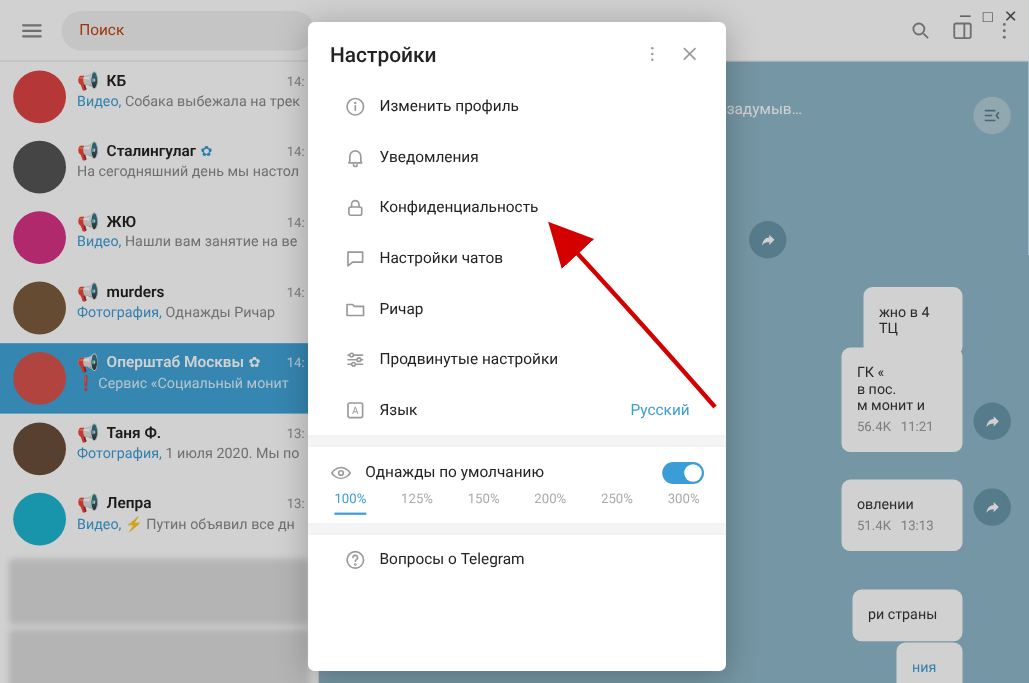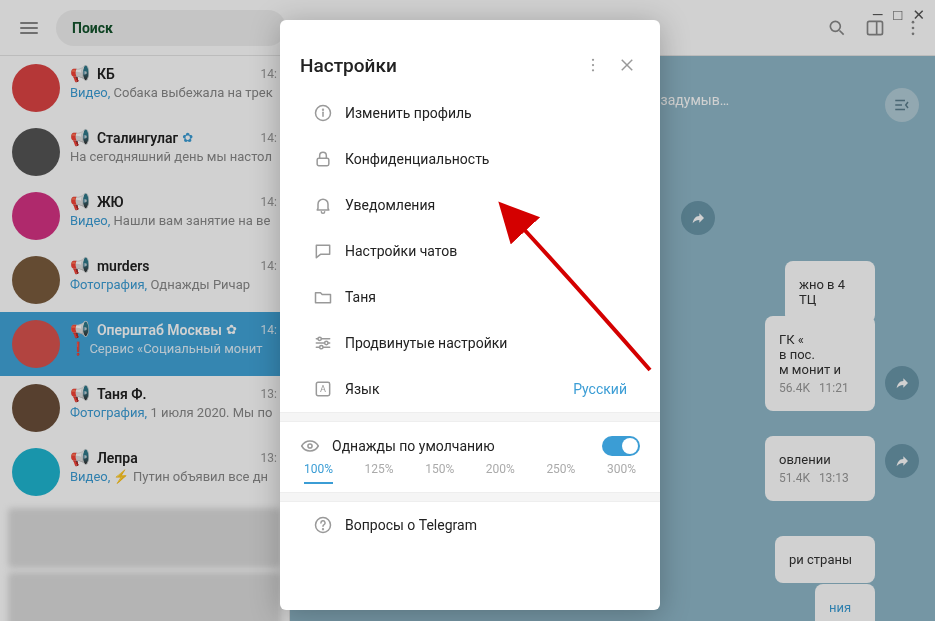--- a/index.html
+++ b/index.html
@@ -6,21 +6,21 @@
   body { width: 935px; height: 621px; overflow: hidden; position: relative; background: #fff; }
 
   
   .window-controls { position: absolute; top: 6px; right: 10px; display: flex; gap: 10px; color: #555; font-size: 15px; }
   .window-controls span { cursor: pointer; }
 
   
   .app-header { height: 56px; display: flex; align-items: center; padding: 0 12px; background: #fff; border-bottom: 1px solid #e6e6e6; }
   .menu-btn { display: flex; flex-direction: column; gap: 3px; padding: 8px; cursor: pointer; }
   .menu-btn span { width: 18px; height: 2px; background: #888; border-radius: 1px; }
-  .search-box { margin-left: 10px; flex: 0 0 230px; height: 36px; background: #f1f1f1; border-radius: 18px; display: flex; align-items: center; padding: 0 16px; color: #14532d; font-size: 14px; font-weight: bold; }
+  .search-box { margin-left: 10px; flex: 0 0 230px; height: 36px; background: #f1f1f1; border-radius: 18px; display: flex; align-items: center; padding: 0 16px; color: #c2410c; font-size: 14px; }
   .chat-title-area { margin-left: 20px; font-size: 15px; font-weight: 600; color: #222; flex: 1; }
   .header-icons { display: flex; gap: 18px; align-items: center; color: #888; }
   .hicon { cursor: pointer; }
 
   
   .main { display: flex; height: calc(100% - 56px); }
   .sidebar { width: 290px; border-right: 1px solid #e6e6e6; overflow: hidden; }
   .chat-item { display: flex; align-items: flex-start; padding: 8px 12px; gap: 10px; cursor: pointer; }
   .chat-item.selected { background: #41a4d8; color: #fff; }
   .avatar { width: 48px; height: 48px; border-radius: 50%; flex-shrink: 0; display: flex; align-items: center; justify-content: center; font-size: 18px; color: #fff; }
@@ -46,21 +46,21 @@
   .icon-circle { position: absolute; width: 34px; height: 34px; border-radius: 50%; background: #6a96a9; display: flex; align-items: center; justify-content: center; color: #fff; cursor: pointer; }
   .post { position: absolute; right: 60px; background: #fff; border-radius: 8px; padding: 16px 14px; font-size: 13px; color: #333; }
   .post .meta { color: #999; font-size: 12px; margin-top: 4px; }
   .pin-btn { position: absolute; top: 30px; right: 16px; }
 
   
   .dim { position: absolute; inset: 0; background: rgba(0,0,0,0.18); }
 
   
   .modal { position: absolute; top: 20px; left: 280px; width: 380px; height: 590px; background: #fff; border-radius: 6px; box-shadow: 0 4px 30px rgba(0,0,0,0.25); display: flex; flex-direction: column; z-index: 100; }
-  .modal-header { display: flex; align-items: center; padding: 32px 20px 12px; }
+  .modal-header { display: flex; align-items: center; padding: 16px 20px 12px; }
   .modal-title { font-size: 19px; font-weight: 500; color: #222; flex: 1; }
   .modal-hicon { color: #999; cursor: pointer; padding: 4px; margin-left: 8px; }
   .modal-body { flex: 1; overflow-y: auto; }
   .setting-row { display: flex; align-items: center; padding: 13px 33px; cursor: pointer; }
   .setting-icon { width: 32px; color: #999; display: flex; align-items: center; }
   .setting-label { font-size: 14px; color: #222; flex: 1; }
   .setting-value { font-size: 14px; color: #3b9dd5; }
   .divider { height: 10px; background: #f5f5f5; border-top: 1px solid #eee; border-bottom: 1px solid #eee; }
   .scale-section { padding: 14px 20px 8px; }
   .scale-row { display: flex; align-items: center; }
@@ -293,50 +293,50 @@
             <circle cx="12" cy="12" r="9"></circle>
             <line x1="12" y1="11" x2="12" y2="16"></line>
             <circle cx="12" cy="8" r="0.5" fill="currentColor"></circle>
           </svg>
         </div>
     <div class="setting-label">Изменить профиль</div>
     </div>
       <div class="setting-row">
         <div class="setting-icon">
           <svg width="20" height="20" viewBox="0 0 24 24" fill="none" stroke="currentColor" stroke-width="1.8" stroke-linecap="round" stroke-linejoin="round">
+            <path d="M6 16V11a6 6 0 1 1 12 0v5l1 2H5z"></path>
+            <path d="M10 20a2 2 0 0 0 4 0"></path>
+          </svg>
+        </div>
+    <div class="setting-label">Уведомления</div>
+    </div>
+      <div class="setting-row">
+        <div class="setting-icon">
+          <svg width="20" height="20" viewBox="0 0 24 24" fill="none" stroke="currentColor" stroke-width="1.8" stroke-linecap="round" stroke-linejoin="round">
             <rect x="5" y="11" width="14" height="9" rx="2"></rect>
             <path d="M8 11V8a4 4 0 1 1 8 0v3"></path>
           </svg>
         </div>
     <div class="setting-label">Конфиденциальность</div>
     </div>
       <div class="setting-row">
         <div class="setting-icon">
           <svg width="20" height="20" viewBox="0 0 24 24" fill="none" stroke="currentColor" stroke-width="1.8" stroke-linecap="round" stroke-linejoin="round">
-            <path d="M6 16V11a6 6 0 1 1 12 0v5l1 2H5z"></path>
-            <path d="M10 20a2 2 0 0 0 4 0"></path>
-          </svg>
-        </div>
-    <div class="setting-label">Уведомления</div>
-    </div>
-      <div class="setting-row">
-        <div class="setting-icon">
-          <svg width="20" height="20" viewBox="0 0 24 24" fill="none" stroke="currentColor" stroke-width="1.8" stroke-linecap="round" stroke-linejoin="round">
             <path d="M4 5h16v11H9l-5 4z"></path>
           </svg>
         </div>
     <div class="setting-label">Настройки чатов</div>
     </div>
       <div class="setting-row">
         <div class="setting-icon">
           <svg width="20" height="20" viewBox="0 0 24 24" fill="none" stroke="currentColor" stroke-width="1.8" stroke-linecap="round" stroke-linejoin="round">
             <path d="M3 7h6l2 2h10v10H3z"></path>
           </svg>
         </div>
-    <div class="setting-label">Таня</div>
+    <div class="setting-label">Ричар</div>
     </div>
       <div class="setting-row">
         <div class="setting-icon">
           <svg width="20" height="20" viewBox="0 0 24 24" fill="none" stroke="currentColor" stroke-width="1.8" stroke-linecap="round" stroke-linejoin="round">
             <line x1="4" y1="7" x2="20" y2="7"></line>
             <line x1="4" y1="12" x2="20" y2="12"></line>
             <line x1="4" y1="17" x2="20" y2="17"></line>
             <circle cx="8" cy="7" r="2" fill="#fff"></circle>
             <circle cx="16" cy="12" r="2" fill="#fff"></circle>
             <circle cx="10" cy="17" r="2" fill="#fff"></circle>

